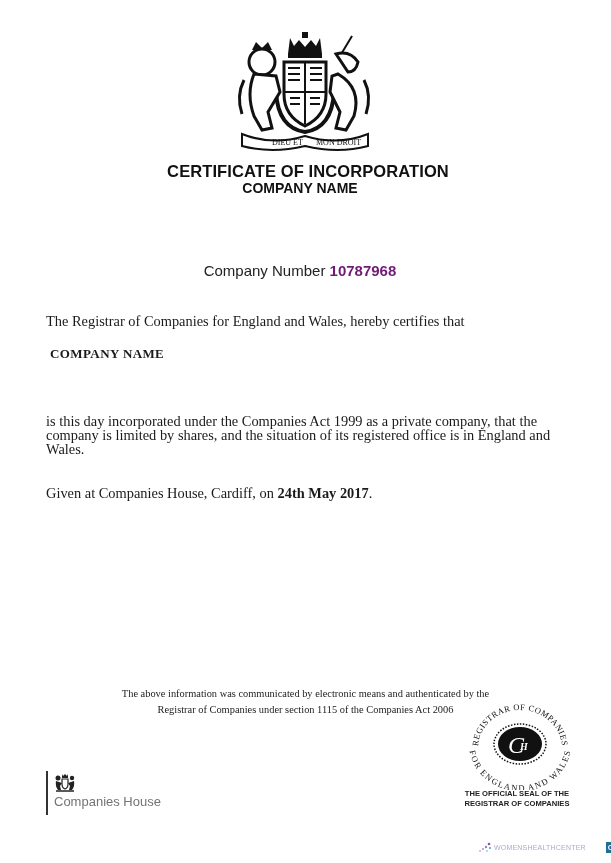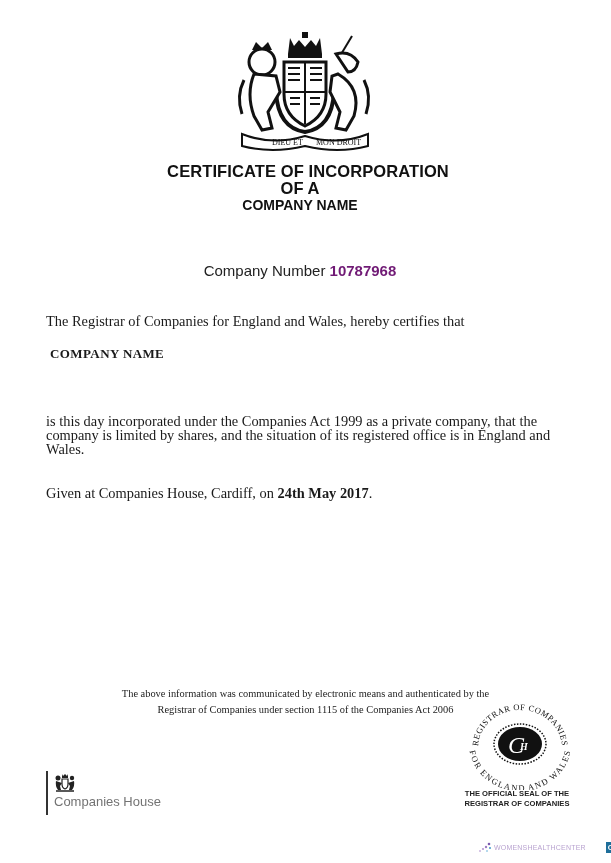--- a/index.html
+++ b/index.html
@@ -71,21 +71,20 @@
     <path d="M106 42 Q130 56 122 84 L114 98 L104 96 L108 80 L98 60 L100 44 Z" fill="#fff" stroke="#111" stroke-width="3"></path>
     <path d="M132 48 Q140 64 134 82" fill="none" stroke="#111" stroke-width="3"></path>
 
     <path d="M10 102 Q40 114 73 104 Q106 114 136 102 L136 114 Q106 122 73 114 Q40 122 10 114 Z" fill="#fff" stroke="#111" stroke-width="2"></path>
     <text x="40" y="113" font-family="Liberation Serif, serif" font-size="8" fill="#111">DIEU ET</text>
     <text x="84" y="113" font-family="Liberation Serif, serif" font-size="8" fill="#111">MON DROIT</text>
   </svg>
 
   <div class="title-block">
     <div class="title-line1">CERTIFICATE OF INCORPORATION</div>
-    <div class="title-line2">OF A</div>
     <div class="title-line3">COMPANY NAME</div>
   </div>
 
   <div class="company-number">
     <span>Company Number</span>
     <b>10787968</b>
   </div>
 
   <div class="certifies serif">The Registrar of Companies for England and Wales, hereby certifies that</div>
 

